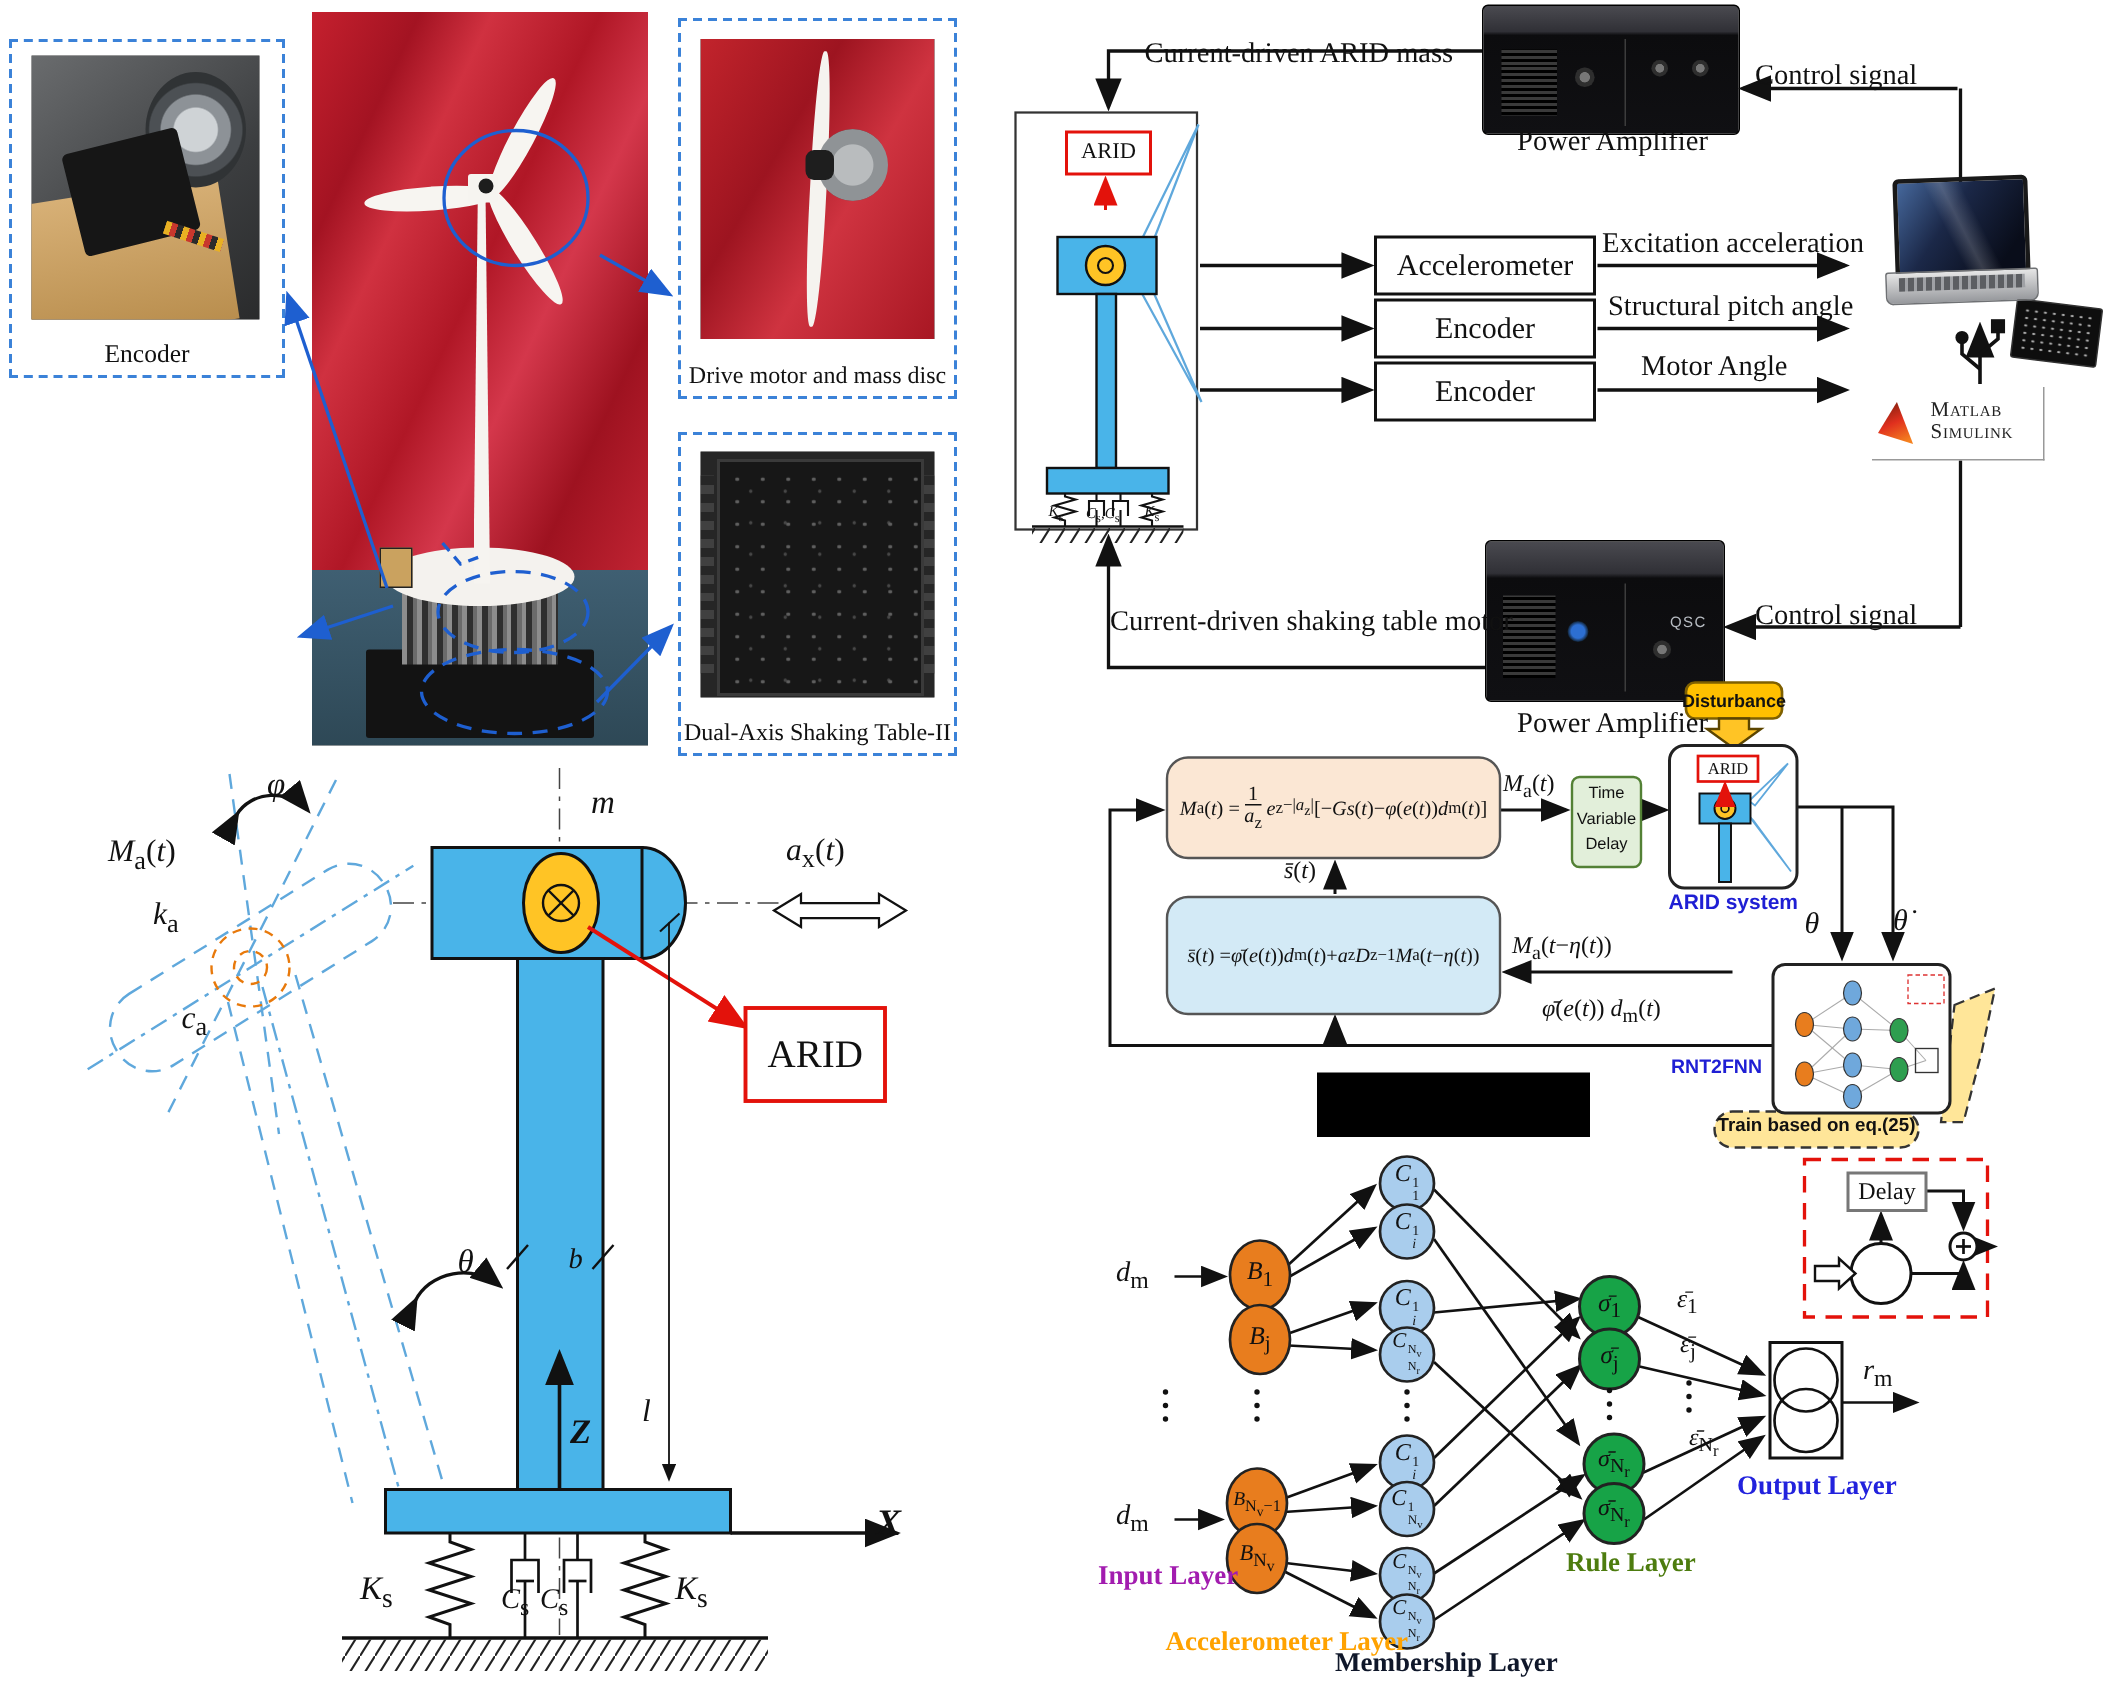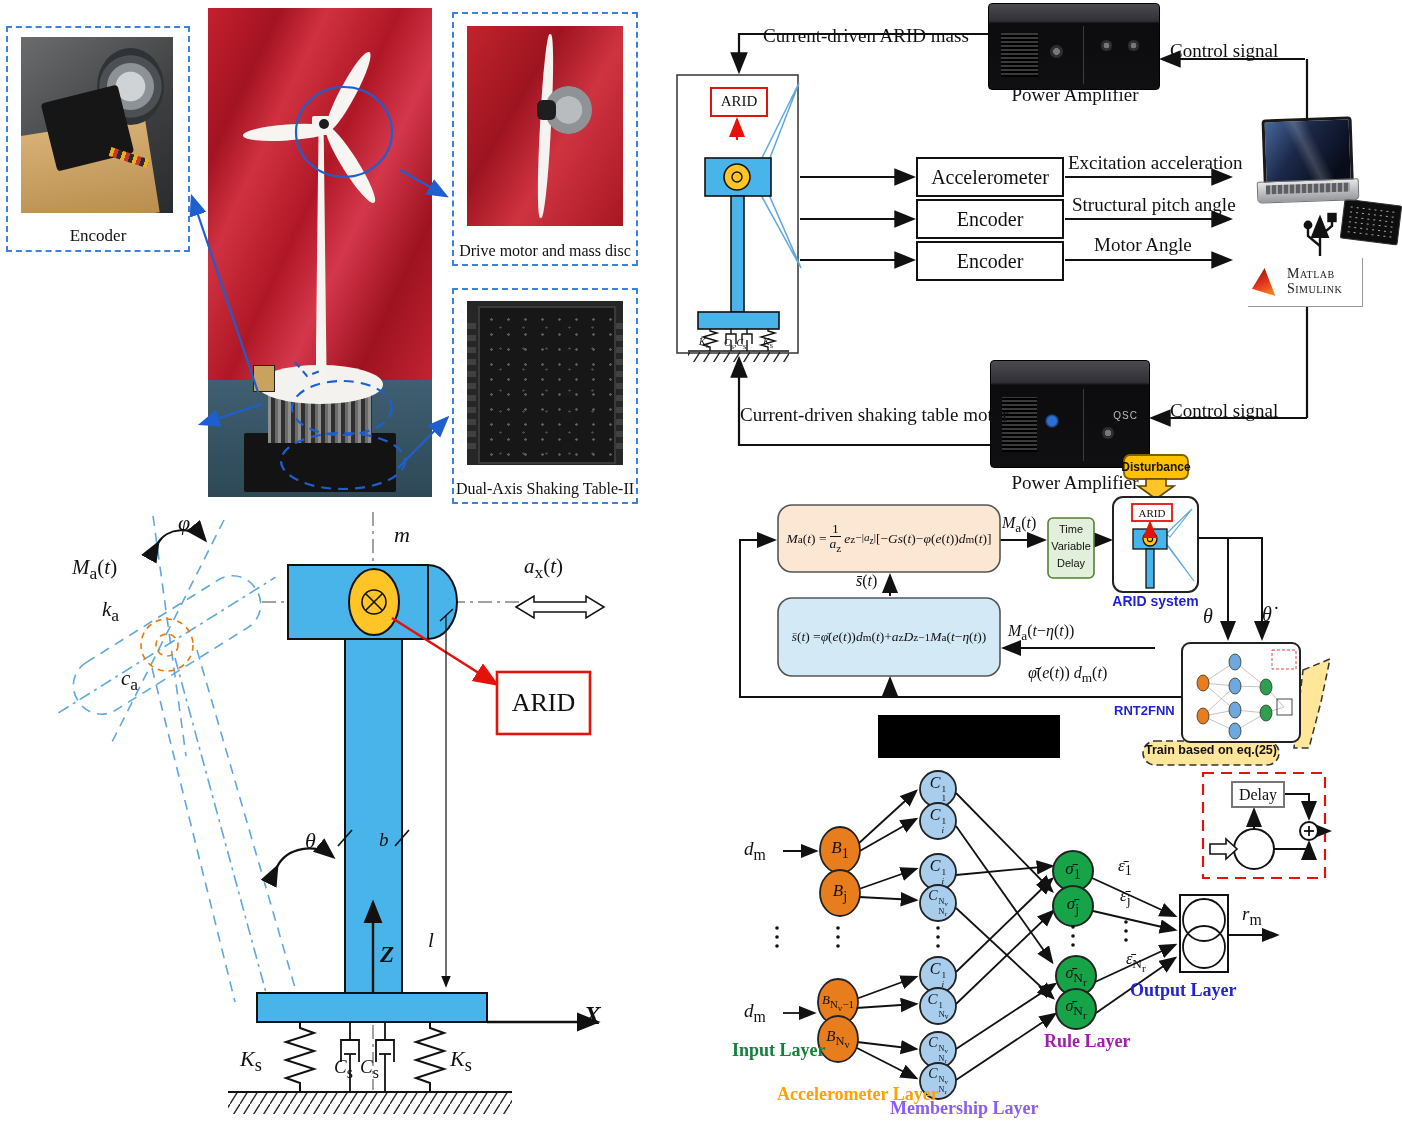--- a/index.html
+++ b/index.html
@@ -72,21 +72,21 @@
   .daq::before{content:"";position:absolute;inset:4px;background-image:radial-gradient(#a9a9a9 .8px,transparent 1.2px);background-size:6px 5px}
   .matlab{position:absolute;background:#fff;border-right:1.5px solid #999;border-bottom:1.5px solid #999;display:flex;align-items:center;gap:5px;padding:2px 4px}
   .ml-tri{width:30px;height:28px;clip-path:polygon(42% 0,78% 100%,0 74%);background:linear-gradient(155deg,#7a1f0e 5%,#e0301e 45%,#f5821f 85%)}
   .ml-txt{font-variant:small-caps;font-size:14px;line-height:1.05;letter-spacing:.5px;color:#222}
   
   .mathit i{font-style:italic}
   .frac{display:inline-flex;flex-direction:column;vertical-align:middle;margin:0 3px;text-align:center;line-height:1.05}
   .frac .num{border-bottom:1.2px solid #111;padding:0 2px}
   .stk{display:inline-flex;flex-direction:column;font-size:58%;line-height:1;vertical-align:-0.45em;margin-left:1px;text-align:left}
   .nodelbl{transform:translate(-50%,-50%);text-align:center}
-  .lc-input{color:#15803d}.lc-fuzz{color:#ffa200}.lc-mem{color:#8b5cf6}.lc-rule{color:#a21caf}.lc-out{color:#2222dd}
+  .lc-input{color:#a21caf}.lc-fuzz{color:#ffa200}.lc-mem{color:#0f172a}.lc-rule{color:#4d7c0f}.lc-out{color:#2222dd}
   .bluebold{font-family:"Liberation Sans",sans-serif;font-weight:bold;color:#1f1fd4}
   .sans{font-family:"Liberation Sans",sans-serif}
 </style>
 </head>
 <body>
 
 <div id="canvas">
 
   <div class="photo" style="left:208px;top:8px;width:224px;height:489px">
     <div class="mp-red"></div>
@@ -544,15 +544,15 @@
   <div class="lbl nodelbl mathit" style="left:1076px;top:1009px;font-size:16px"><i>σ̄</i><sub>N<sub>r</sub></sub></div>
   <div class="lbl mathit" style="left:1118px;top:856px;font-size:17px"><i>ε̄</i><sub>1</sub></div>
   <div class="lbl mathit" style="left:1120px;top:886px;font-size:17px"><i>ε̄</i><sub>j</sub></div>
   <div class="lbl mathit" style="left:1126px;top:950px;font-size:16px"><i>ε̄</i><sub>N<sub>r</sub></sub></div>
   <div class="lbl mathit" style="left:1242px;top:903px;font-size:19px"><i>r</i><sub>m</sub></div>
   <div class="lbl ctr" style="left:1232px;top:782px;width:52px;height:25px;font-size:16px">Delay</div>
   <div class="lbl lc-input" style="left:732px;top:1040px;font-size:18px;font-weight:600">Input Layer</div>
   <div class="lbl lc-fuzz" style="left:777px;top:1084px;font-size:18px;font-weight:600">Accelerometer Layer</div>
   <div class="lbl lc-mem" style="left:890px;top:1098px;font-size:18px;font-weight:600">Membership Layer</div>
   <div class="lbl lc-rule" style="left:1044px;top:1031px;font-size:18px;font-weight:600">Rule Layer</div>
-  <div class="lbl lc-out" style="left:1130px;top:980px;font-size:18px;font-weight:600">Output Layer</div>
+  <div class="lbl lc-out" style="left:1158px;top:980px;font-size:18px;font-weight:600">Output Layer</div>
 
 </div>
 
 </body></html>

